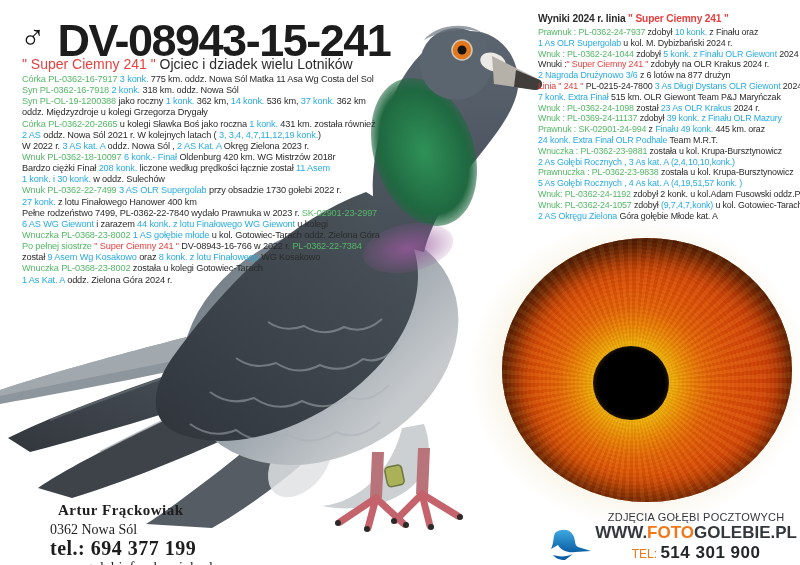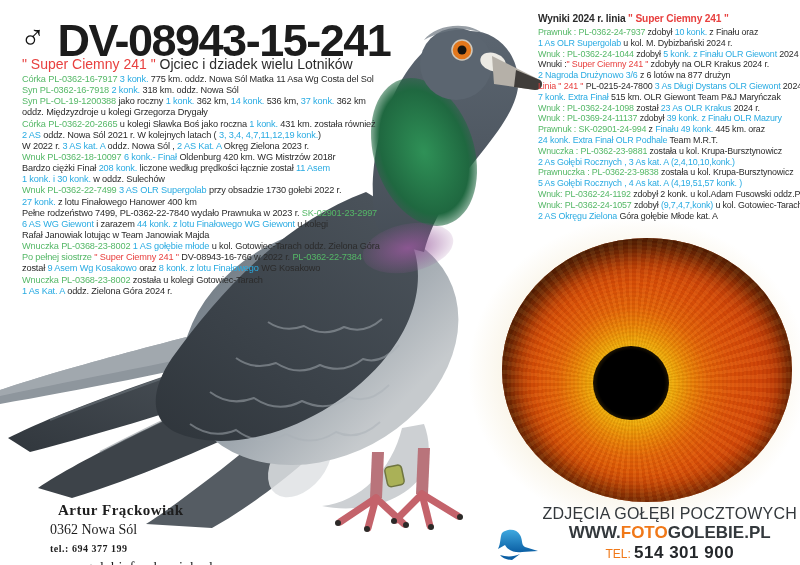--- a/index.html
+++ b/index.html
@@ -44,26 +44,26 @@
   .eye-texture{position:absolute;inset:0;border-radius:50%;
     background:
       repeating-conic-gradient(from 10deg at 45% 55%, rgba(255,220,120,0.07) 0deg 2deg, rgba(120,30,0,0.07) 2deg 4deg),
       repeating-radial-gradient(circle at 45% 55%, rgba(255,120,20,0.05) 0 2px, rgba(90,20,0,0.05) 2px 4px);}
   .eye-pupil{position:absolute;left:31.5%;top:41%;width:26%;height:28%;border-radius:50%;
     background:radial-gradient(circle,#000 0 62%,rgba(10,4,0,0.85) 74%,rgba(40,20,2,0) 100%);}
   
   .contact{position:absolute;left:50px;top:501px;z-index:3;font-family:"Liberation Serif",serif;color:#1d1d1d;}
   .contact .name{font-size:15px;font-weight:bold;letter-spacing:0.5px;line-height:19px;margin-left:8px;}
   .contact .addr{font-size:14px;line-height:19px;}
-  .contact .phone{font-size:10px;font-weight:bold;letter-spacing:0.5px;line-height:19px;}
+  .contact .phone{font-size:20px;font-weight:bold;letter-spacing:0.5px;line-height:19px;}
   .contact .site{font-size:14px;line-height:19px;letter-spacing:0.5px;}
   
   .credit{position:absolute;right:3px;bottom:2px;z-index:4;display:flex;align-items:flex-end;}
   .credit-text{text-align:center;color:#33383c;}
-  .credit-l1{font-size:16px;letter-spacing:0.2px;white-space:nowrap;}
+  .credit-l1{font-size:11px;letter-spacing:0.2px;white-space:nowrap;}
   .credit-l2{font-size:17px;font-weight:bold;white-space:nowrap;}
   .credit-l2 .o{color:var(--orange);}
   .credit-l3{font-size:12px;white-space:nowrap;}
   .credit-l3 .o{color:var(--orange);font-weight:normal;font-size:12px;}
   .credit-l3 .num{color:#24272a;font-weight:900;font-size:17px;letter-spacing:0.5px;}
   .credit-logo{margin-right:4px;margin-bottom:2px;}
 </style>
 </head>
 <body>
 
@@ -185,21 +185,20 @@
       <div class="line"><span class="c-g">Córka PL-0362-20-2665 </span><span class="c-k">u kolegi Sławka Boś jako roczna </span><span class="c-b">1 konk. </span><span class="c-k">431 km. została również</span></div>
       <div class="line"><span class="c-b">2 AS </span><span class="c-k">oddz. Nowa Sól 2021 r. W kolejnych latach ( </span><span class="c-b">3, 3,4, 4,7,11,12,19 konk.</span><span class="c-k">)</span></div>
       <div class="line"><span class="c-k">W 2022 r. </span><span class="c-b">3 AS kat. A </span><span class="c-k">oddz. Nowa Sól , </span><span class="c-b">2 AS Kat. A </span><span class="c-k">Okręg Zielona 2023 r.</span></div>
       <div class="line"><span class="c-g">Wnuk PL-0362-18-10097 </span><span class="c-b">6 konk.- Finał </span><span class="c-k">Oldenburg 420 km. WG Mistrzów 2018r</span></div>
       <div class="line"><span class="c-k">Bardzo ciężki Finał </span><span class="c-b">208 konk. </span><span class="c-k">liczone według prędkości łącznie został </span><span class="c-b">11 Asem</span></div>
       <div class="line"><span class="c-b">1 konk. i 30 konk. </span><span class="c-k">w oddz. Sulechów</span></div>
       <div class="line"><span class="c-g">Wnuk PL-0362-22-7499  </span><span class="c-b">3 AS OLR Supergolab </span><span class="c-k">przy obsadzie 1730 gołebi 2022 r.</span></div>
       <div class="line"><span class="c-b">27 konk. </span><span class="c-k"> z lotu Finałowego Hanower 400 km</span></div>
       <div class="line"><span class="c-k">Pełne rodzeństwo 7499, PL-0362-22-7840 wydało Prawnuka w 2023 r. </span><span class="c-g">SK-02901-23-2997</span></div>
       <div class="line"><span class="c-b">6 AS WG Giewont </span><span class="c-k">i zarazem </span><span class="c-b">44 konk. z lotu Finałowego WG Giewont </span><span class="c-k">u kolegi</span></div>
-      <div class="line"><span class="c-k">Rafał Janowiak lotując w Team Janowiak Majda</span></div>
       <div class="line"><span class="c-g">Wnuczka PL-0368-23-8002 </span><span class="c-b">1 AS gołębie młode </span><span class="c-k">u kol. Gotowiec-Tarach oddz. Zielona Góra</span></div>
       <div class="line"><span class="c-g">Po pełnej siostrze </span><span class="c-r">" Super Ciemny 241 " </span><span class="c-k">DV-08943-16-766 w 2022 r. </span><span class="c-g">PL-0362-22-7384</span></div>
       <div class="line"><span class="c-k">został </span><span class="c-b">9 Asem Wg Kosakowo </span><span class="c-k">oraz </span><span class="c-b">8 konk. z lotu Finałowego </span><span class="c-k">WG Kosakowo</span></div>
       <div class="line"><span class="c-g">Wnuczka PL-0368-23-8002 </span><span class="c-k">została u kolegi Gotowiec-Tarach</span></div>
       <div class="line"><span class="c-b">1 As Kat. A </span><span class="c-k">oddz. Zielona Góra  2024 r.</span></div>
     </div>
 
   <div class="results">
     <div class="results-hdr">
       <span class="c-k">Wyniki 2024 r. linia </span><span class="c-r">" Super Ciemny 241 "</span>

